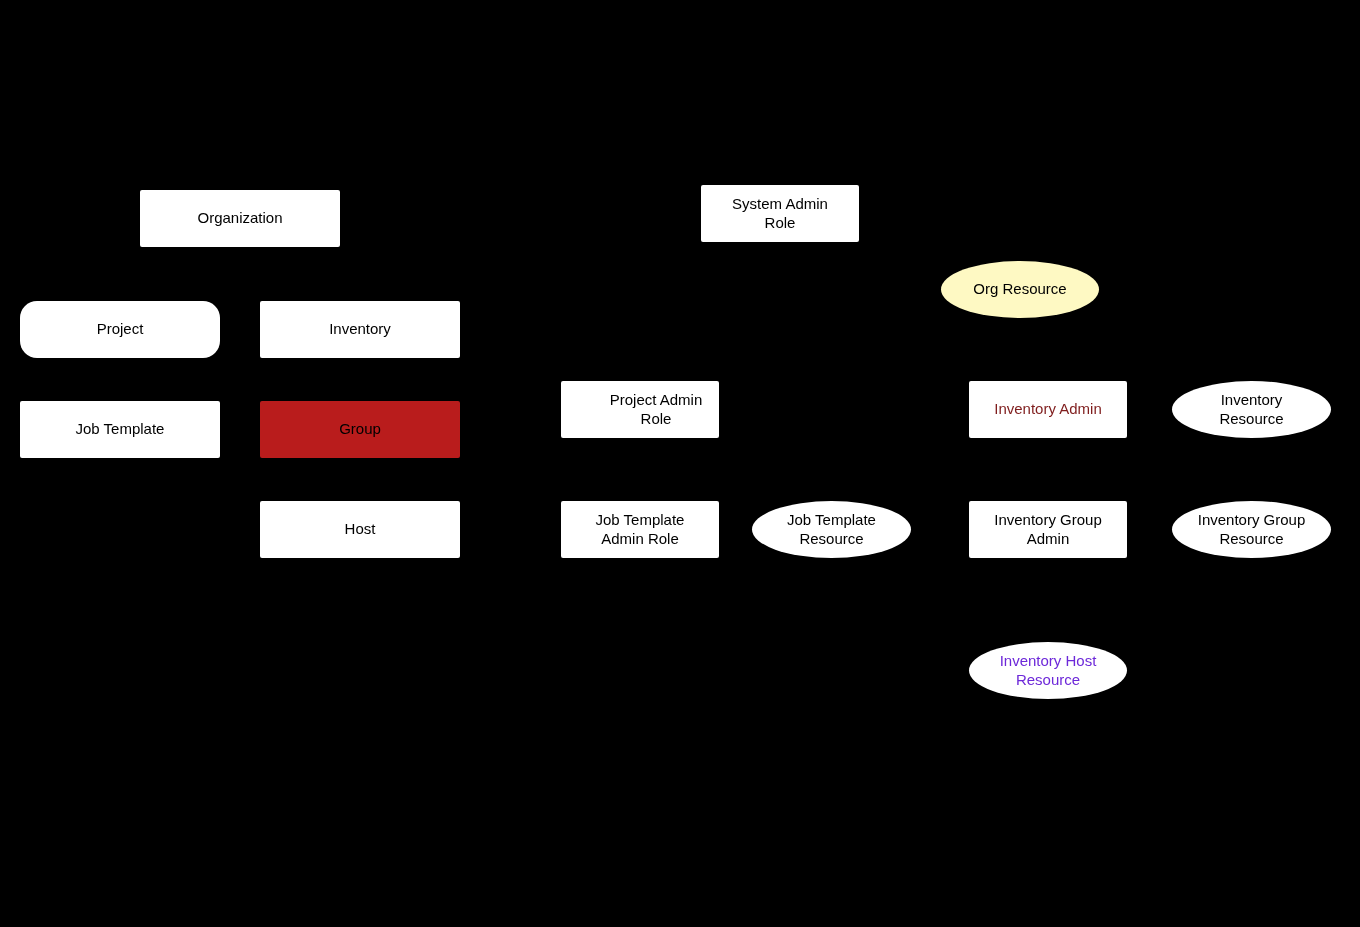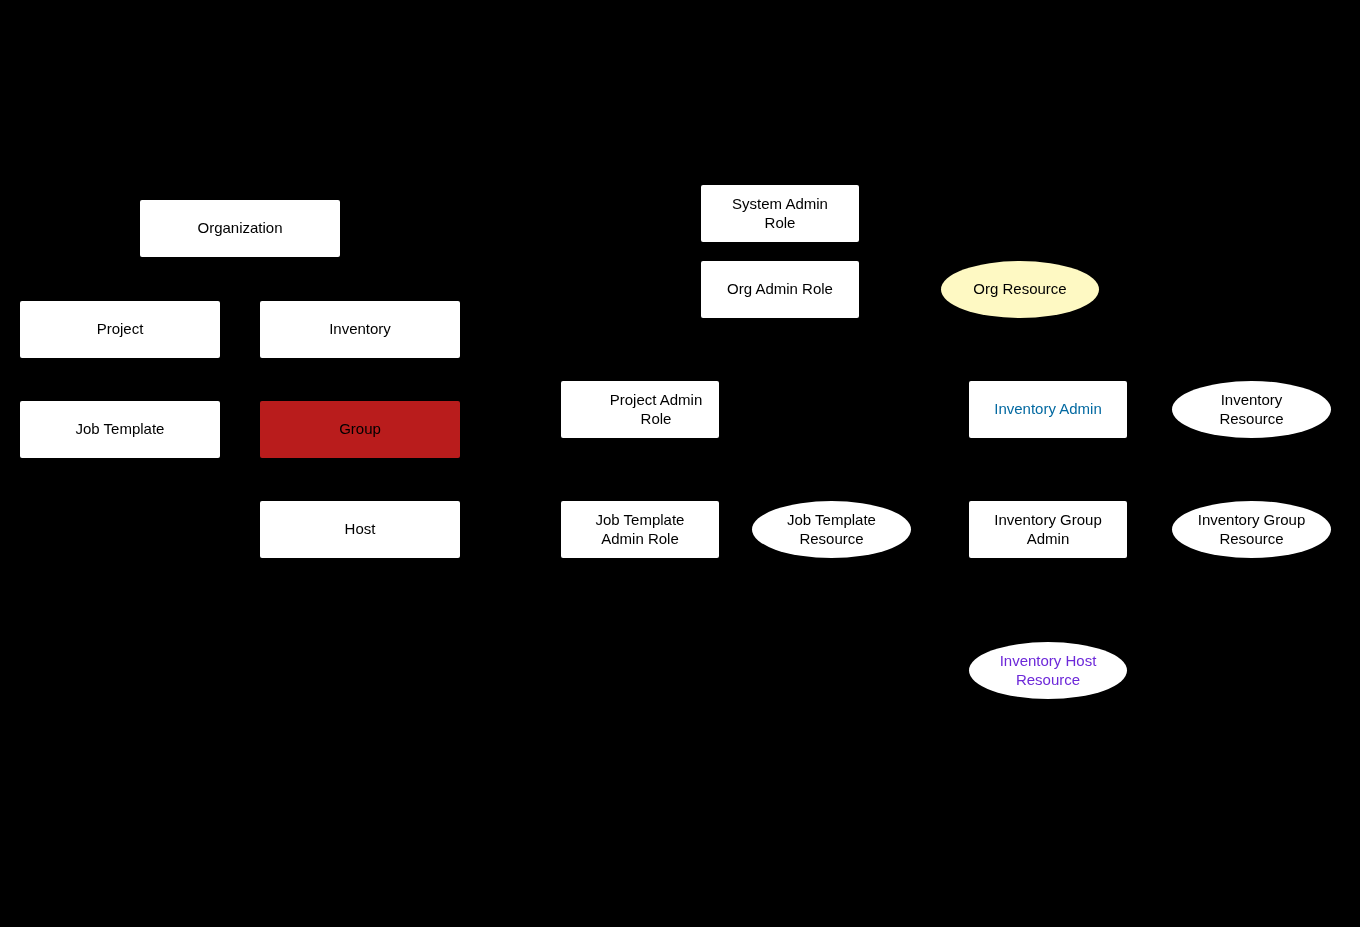--- a/index.html
+++ b/index.html
@@ -40,33 +40,32 @@
     border-radius: 2px;
   }
   .node.ellipse {
     border-radius: 50% / 50%;
   }
 </style>
 </head>
 <body>
 
 <div id="canvas" style="background: rgb(0, 0, 0);">
-    <div class="node rect" style="left: 140px; top: 200px; width: 200px; height: 57px; background: rgb(255, 255, 255); color: rgb(0, 0, 0);">Organization</div>
-    <div class="node rect" style="left: 20px; top: 301px; width: 200px; height: 57px; background: rgb(255, 255, 255); color: rgb(0, 0, 0);">Project</div>
+    <div class="node rect" style="left: 140px; top: 190px; width: 200px; height: 57px; background: rgb(255, 255, 255); color: rgb(0, 0, 0);">Organization</div>
+    <div class="node rect" style="left: 20px; top: 301px; width: 200px; height: 57px; background: rgb(255, 255, 255); color: rgb(0, 0, 0); border-radius: 17px;">Project</div>
     <div class="node rect" style="left: 260px; top: 301px; width: 200px; height: 57px; background: rgb(255, 255, 255); color: rgb(0, 0, 0);">Inventory</div>
     <div class="node rect" style="left: 20px; top: 401px; width: 200px; height: 57px; background: rgb(255, 255, 255); color: rgb(0, 0, 0);">Job Template</div>
     <div class="node rect" style="left: 260px; top: 401px; width: 200px; height: 57px; background: #b91c1c; color: rgb(0, 0, 0);">Group</div>
     <div class="node rect" style="left: 260px; top: 501px; width: 200px; height: 57px; background: rgb(255, 255, 255); color: rgb(0, 0, 0); text-align: center;">Host</div>
     <div class="node rect" style="left: 701px; top: 141px; width: 158px; height: 57px; background: rgb(255, 255, 255); color: rgb(0, 0, 0); margin-top: 44px;">System Admin
 Role</div>
-    <div class="node rect" style="left: 701px; top: 261px; width: 158px; height: 57px; background: rgb(255, 255, 255); color: rgb(0, 0, 0);">Org Admin Role</div>
     <div class="node ellipse" style="left: 941px; top: 261px; width: 158px; height: 57px; background: #fef9c3; color: rgb(0, 0, 0);">Org Resource</div>
     <div class="node rect" style="left: 561px; top: 381px; width: 158px; height: 57px; background: rgb(255, 255, 255); color: rgb(0, 0, 0); padding-left: 38px;">Project Admin
 Role</div>
-    <div class="node rect" style="left: 969px; top: 381px; width: 158px; height: 57px; background: rgb(255, 255, 255); color: #0369a1;">Inventory Admin</div>
+    <div class="node rect" style="left: 969px; top: 381px; width: 158px; height: 57px; background: rgb(255, 255, 255); color: #7f1d1d;">Inventory Admin</div>
     <div class="node ellipse" style="left: 1172px; top: 381px; width: 159px; height: 57px; background: rgb(255, 255, 255); color: rgb(0, 0, 0);">Inventory
 Resource</div>
     <div class="node rect" style="left: 561px; top: 501px; width: 158px; height: 57px; background: rgb(255, 255, 255); color: rgb(0, 0, 0);">Job Template
 Admin Role</div>
     <div class="node ellipse" style="left: 752px; top: 501px; width: 159px; height: 57px; background: rgb(255, 255, 255); color: rgb(0, 0, 0);">Job Template
 Resource</div>
     <div class="node rect" style="left: 969px; top: 501px; width: 158px; height: 57px; background: rgb(255, 255, 255); color: rgb(0, 0, 0);">Inventory Group
 Admin</div>
     <div class="node ellipse" style="left: 1172px; top: 501px; width: 159px; height: 57px; background: rgb(255, 255, 255); color: rgb(0, 0, 0);">Inventory Group
 Resource</div>

